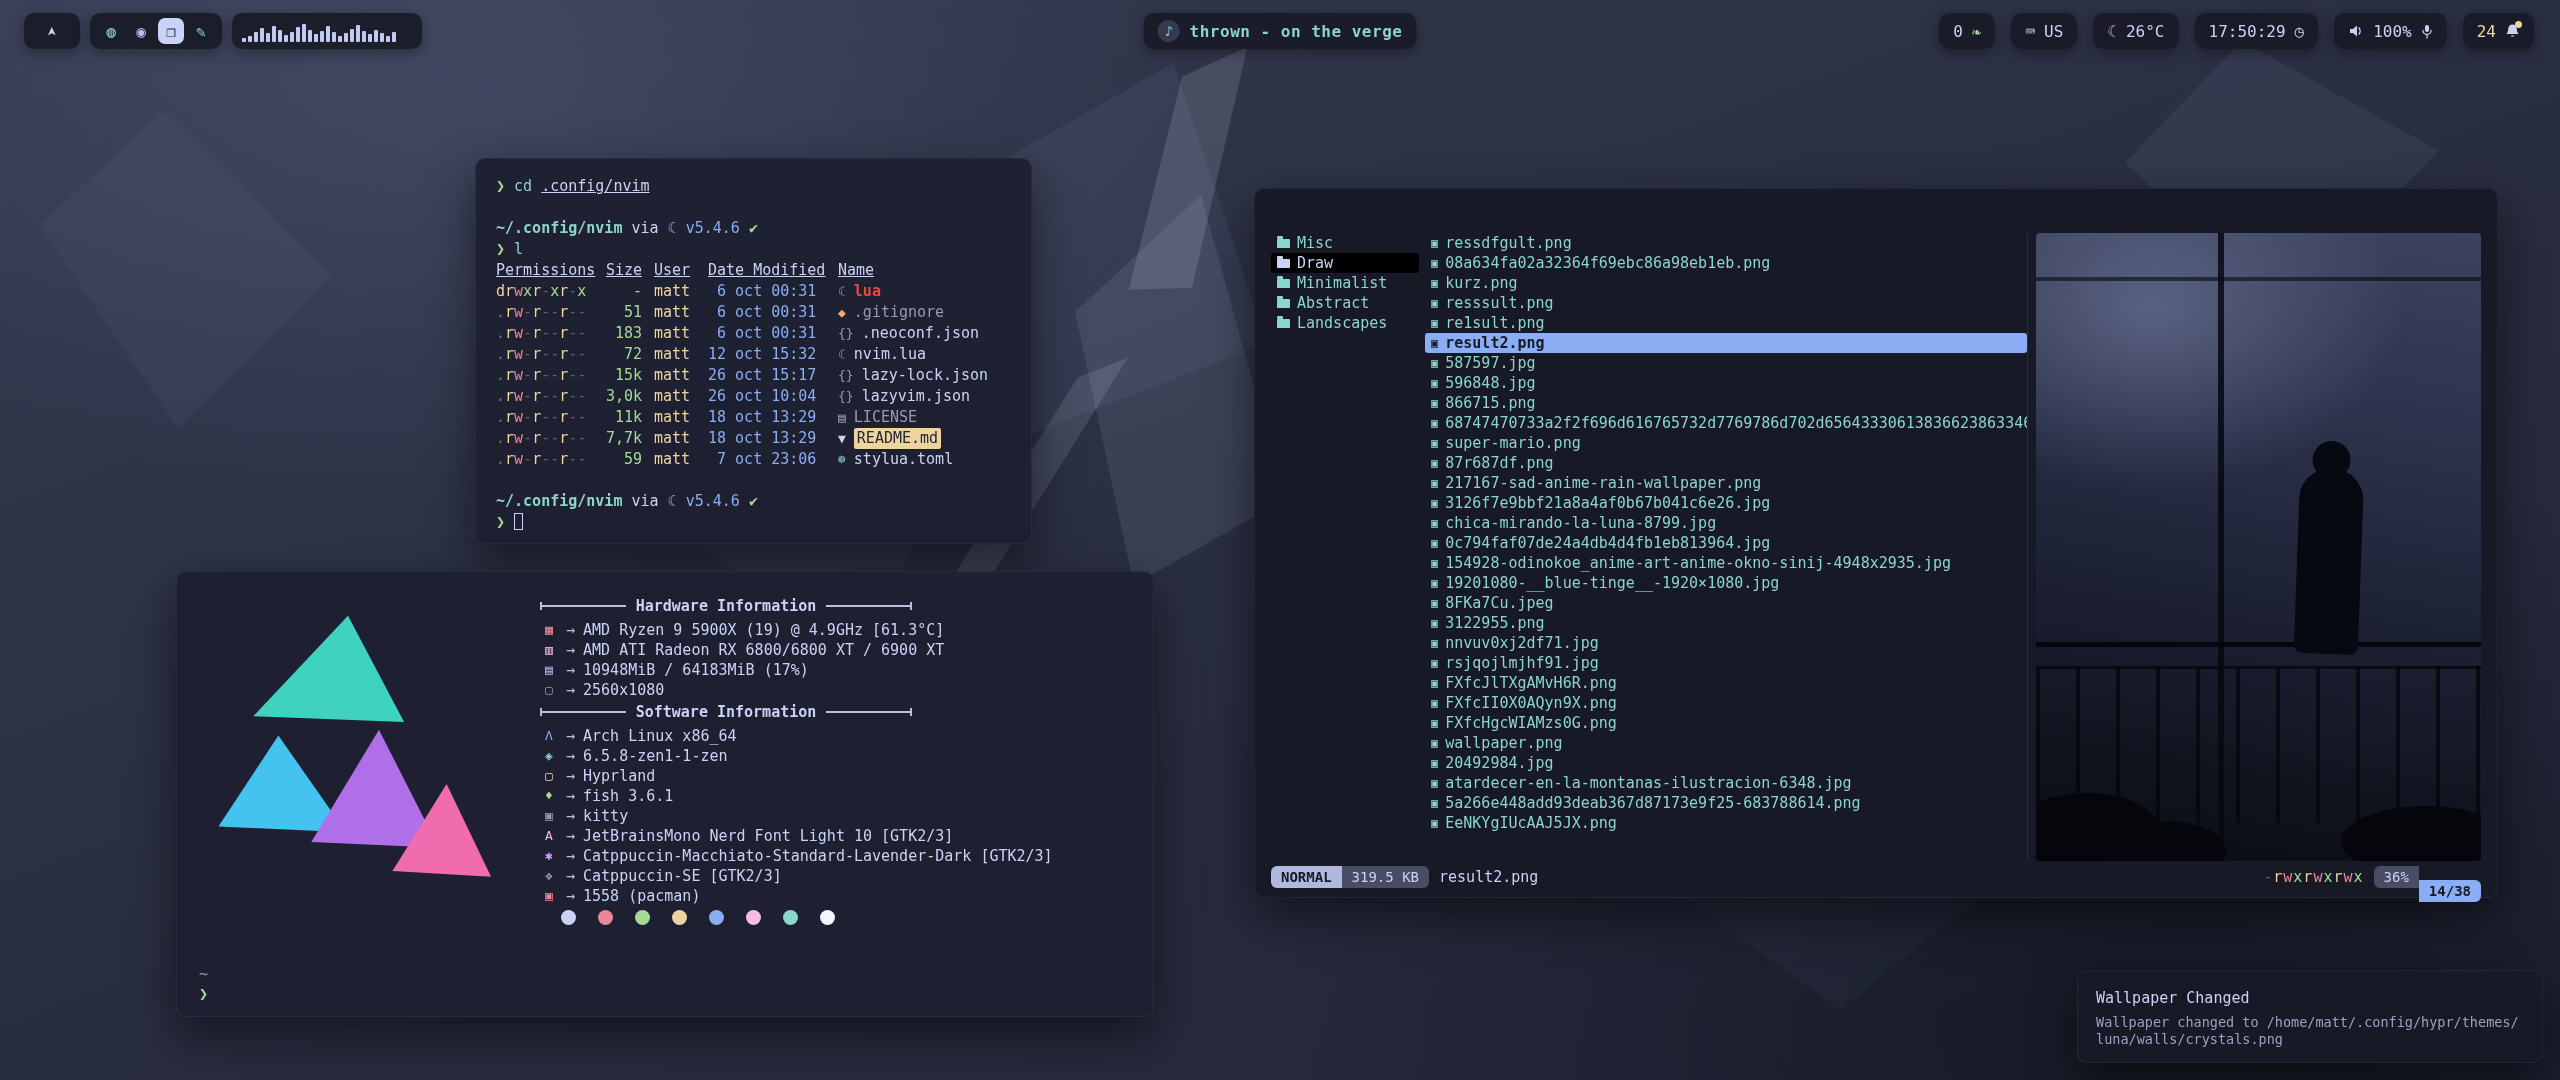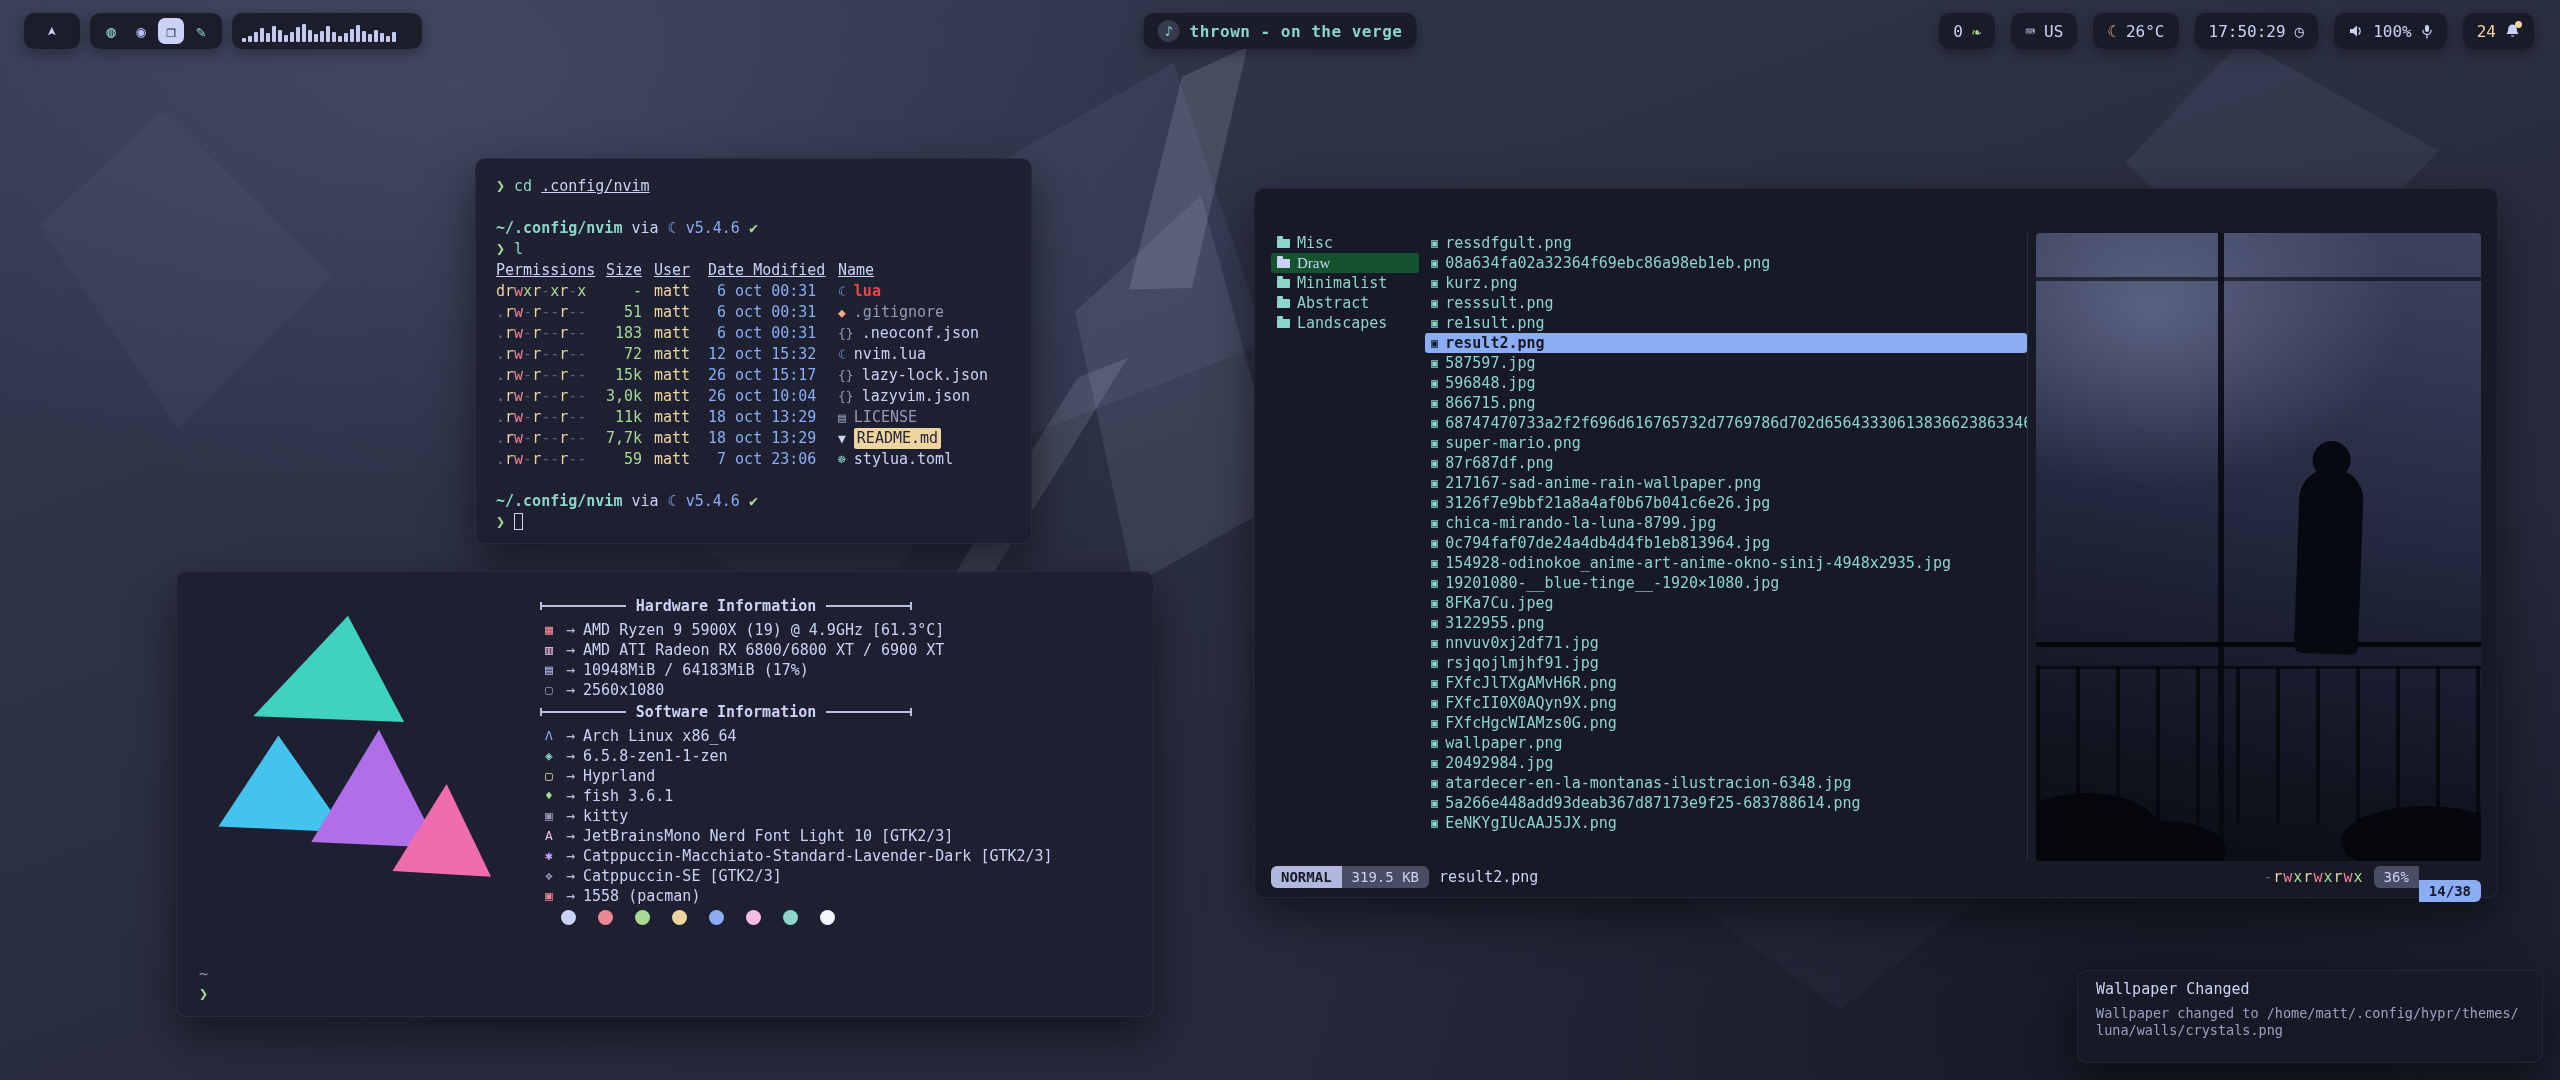--- a/index.html
+++ b/index.html
@@ -85,21 +85,21 @@
   
   .fm{left:1254px;top:188px;width:1244px;height:710px;background:rgba(24,25,38,0.97);font-size:15px;}
   .fm-head{position:absolute;left:20px;top:12px;right:16px;height:24px;display:flex;justify-content:space-between;align-items:center;}
   .fm-path{font-weight:bold;color:#c6cdf2;}
   .fm-tab{width:22px;height:22px;background:#b7bdf8;color:#181926;font-weight:bold;border-radius:4px;display:flex;align-items:center;justify-content:center;font-size:13px;}
   .fm-body{position:absolute;top:44px;left:16px;right:16px;bottom:36px;display:flex;}
   .fm-side{width:148px;flex:none;}
   .fm-files{width:608px;flex:none;overflow:hidden;padding-left:6px;}
   .fm-prev{flex:1;border-left:1px solid rgba(183,189,248,0.12);padding-left:8px;}
   .sd-item{display:flex;gap:7px;align-items:center;height:20px;color:#8bd5ca;padding:0 6px;border-radius:3px;white-space:pre;}
-  .sd-item.sel{background:#14532d;color:#cad3f5;font-family:Liberation Serif, serif;}
+  .sd-item.sel{background:#000000;color:#cad3f5;}
   .fldr{width:13px;height:9px;background:currentColor;border-radius:1px;position:relative;flex:none;}
   .fldr::before{content:"";position:absolute;top:-3px;left:0;width:6px;height:3px;background:inherit;border-radius:1px 1px 0 0;}
   .f-item{display:flex;gap:7px;align-items:center;height:20px;color:#8bd5ca;padding:0 6px;border-radius:3px;white-space:pre;overflow:hidden;}
   .f-item.sel{background:#8aadf4;color:#181926;font-weight:bold;}
   .f-item .fic{font-size:12px;flex:none;}
   .fm-status{position:absolute;left:16px;right:16px;bottom:8px;height:24px;display:flex;justify-content:space-between;align-items:center;}
   .st-left,.st-right{display:flex;align-items:center;gap:10px;}
   .badge{height:22px;display:flex;align-items:center;padding:0 10px;font-size:14px;}
   .b-mode{background:#b0b8dd;color:#181926;font-weight:bold;border-radius:6px 0 0 6px;margin-right:-10px;}
   .b-size{background:#494d64;color:#cad3f5;border-radius:0 6px 6px 0;}
@@ -120,21 +120,21 @@
   .pv .posts{position:absolute;left:0;right:0;bottom:6%;height:25%;
       background:repeating-linear-gradient(90deg,#05070d 0 4px, rgba(0,0,0,0) 4px 40px);opacity:0.85;}
   .pv .figure{position:absolute;right:27%;bottom:33%;width:64px;height:185px;background:#070910;
       border-radius:30px 30px 8px 8px;transform:rotate(2deg);}
   .pv .figure::before{content:"";position:absolute;top:-28px;left:12px;width:38px;height:38px;border-radius:50%;background:#070910;}
   .pv .plant1{position:absolute;left:-25px;bottom:-12px;width:150px;height:80px;background:#04060c;border-radius:50%;}
   .pv .plant2{position:absolute;left:70px;bottom:-20px;width:120px;height:60px;background:#05070d;border-radius:50%;}
   .pv .plant3{position:absolute;right:-30px;bottom:-15px;width:170px;height:70px;background:#04060c;border-radius:50%;}
 
   
-  .notif{left:2077px;top:970px;width:466px;height:93px;background:rgba(24,25,38,0.96);padding:9px 18px;}
+  .notif{left:2077px;top:970px;width:466px;height:93px;background:rgba(24,25,38,0.96);padding:18px 18px;}
   .notif .nt{font-size:15px;color:#cad3f5;margin-bottom:7px;}
   .notif .nb{font-size:13.5px;line-height:17px;color:#9aa1c0;word-break:break-all;}
 </style>
 </head>
 <body>
 
 <div class="shard s1"></div>
 <div class="shard s2"></div>
 <div class="shard s3"></div>
 <div class="shard s4"></div>

